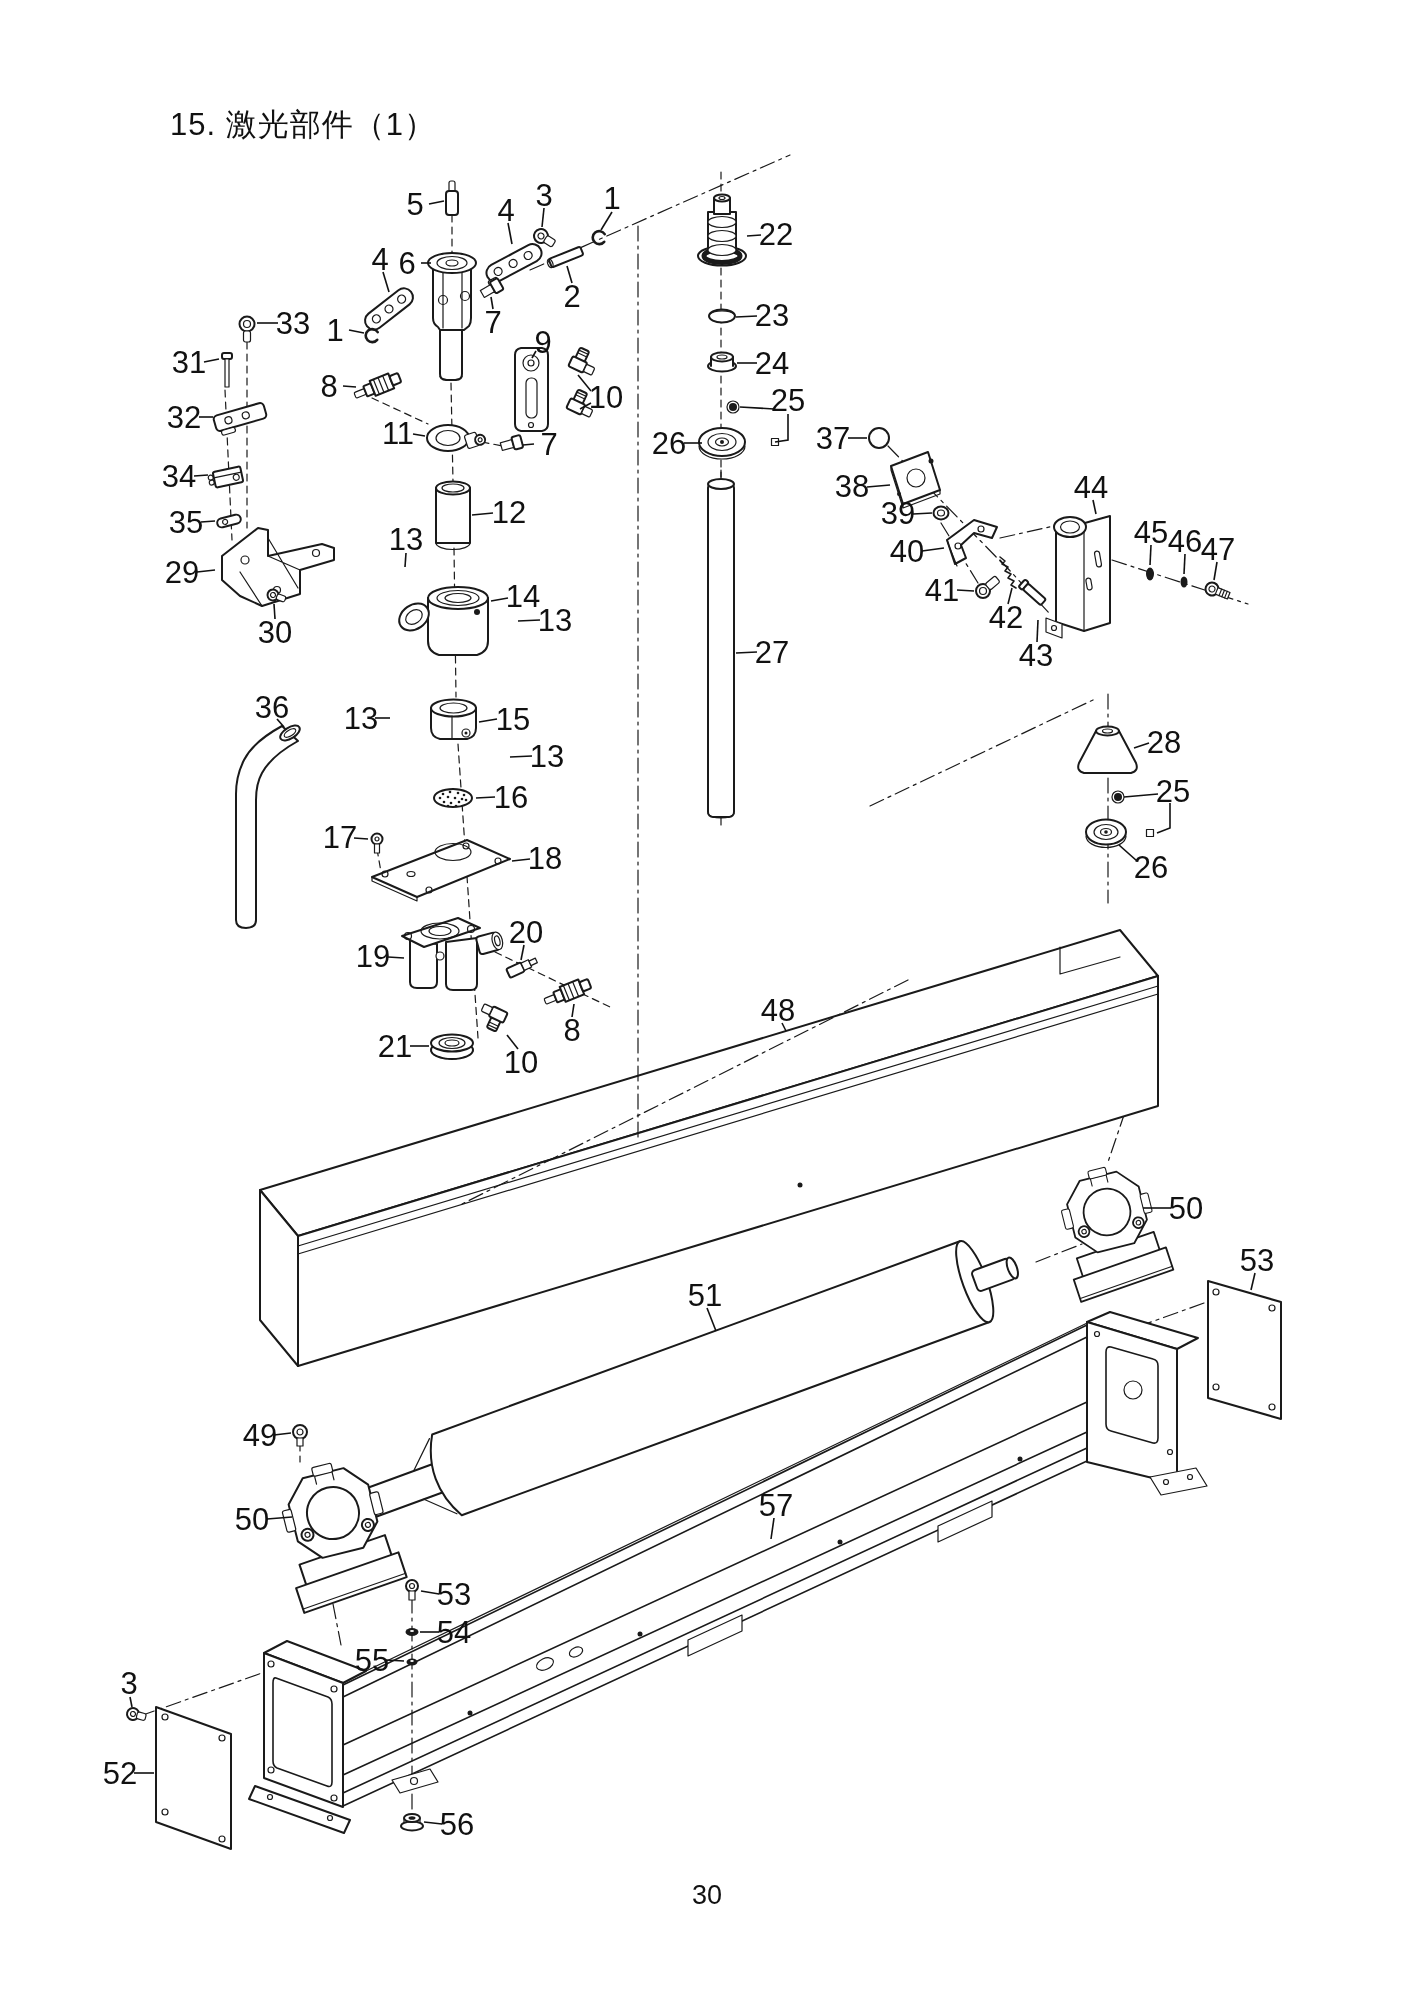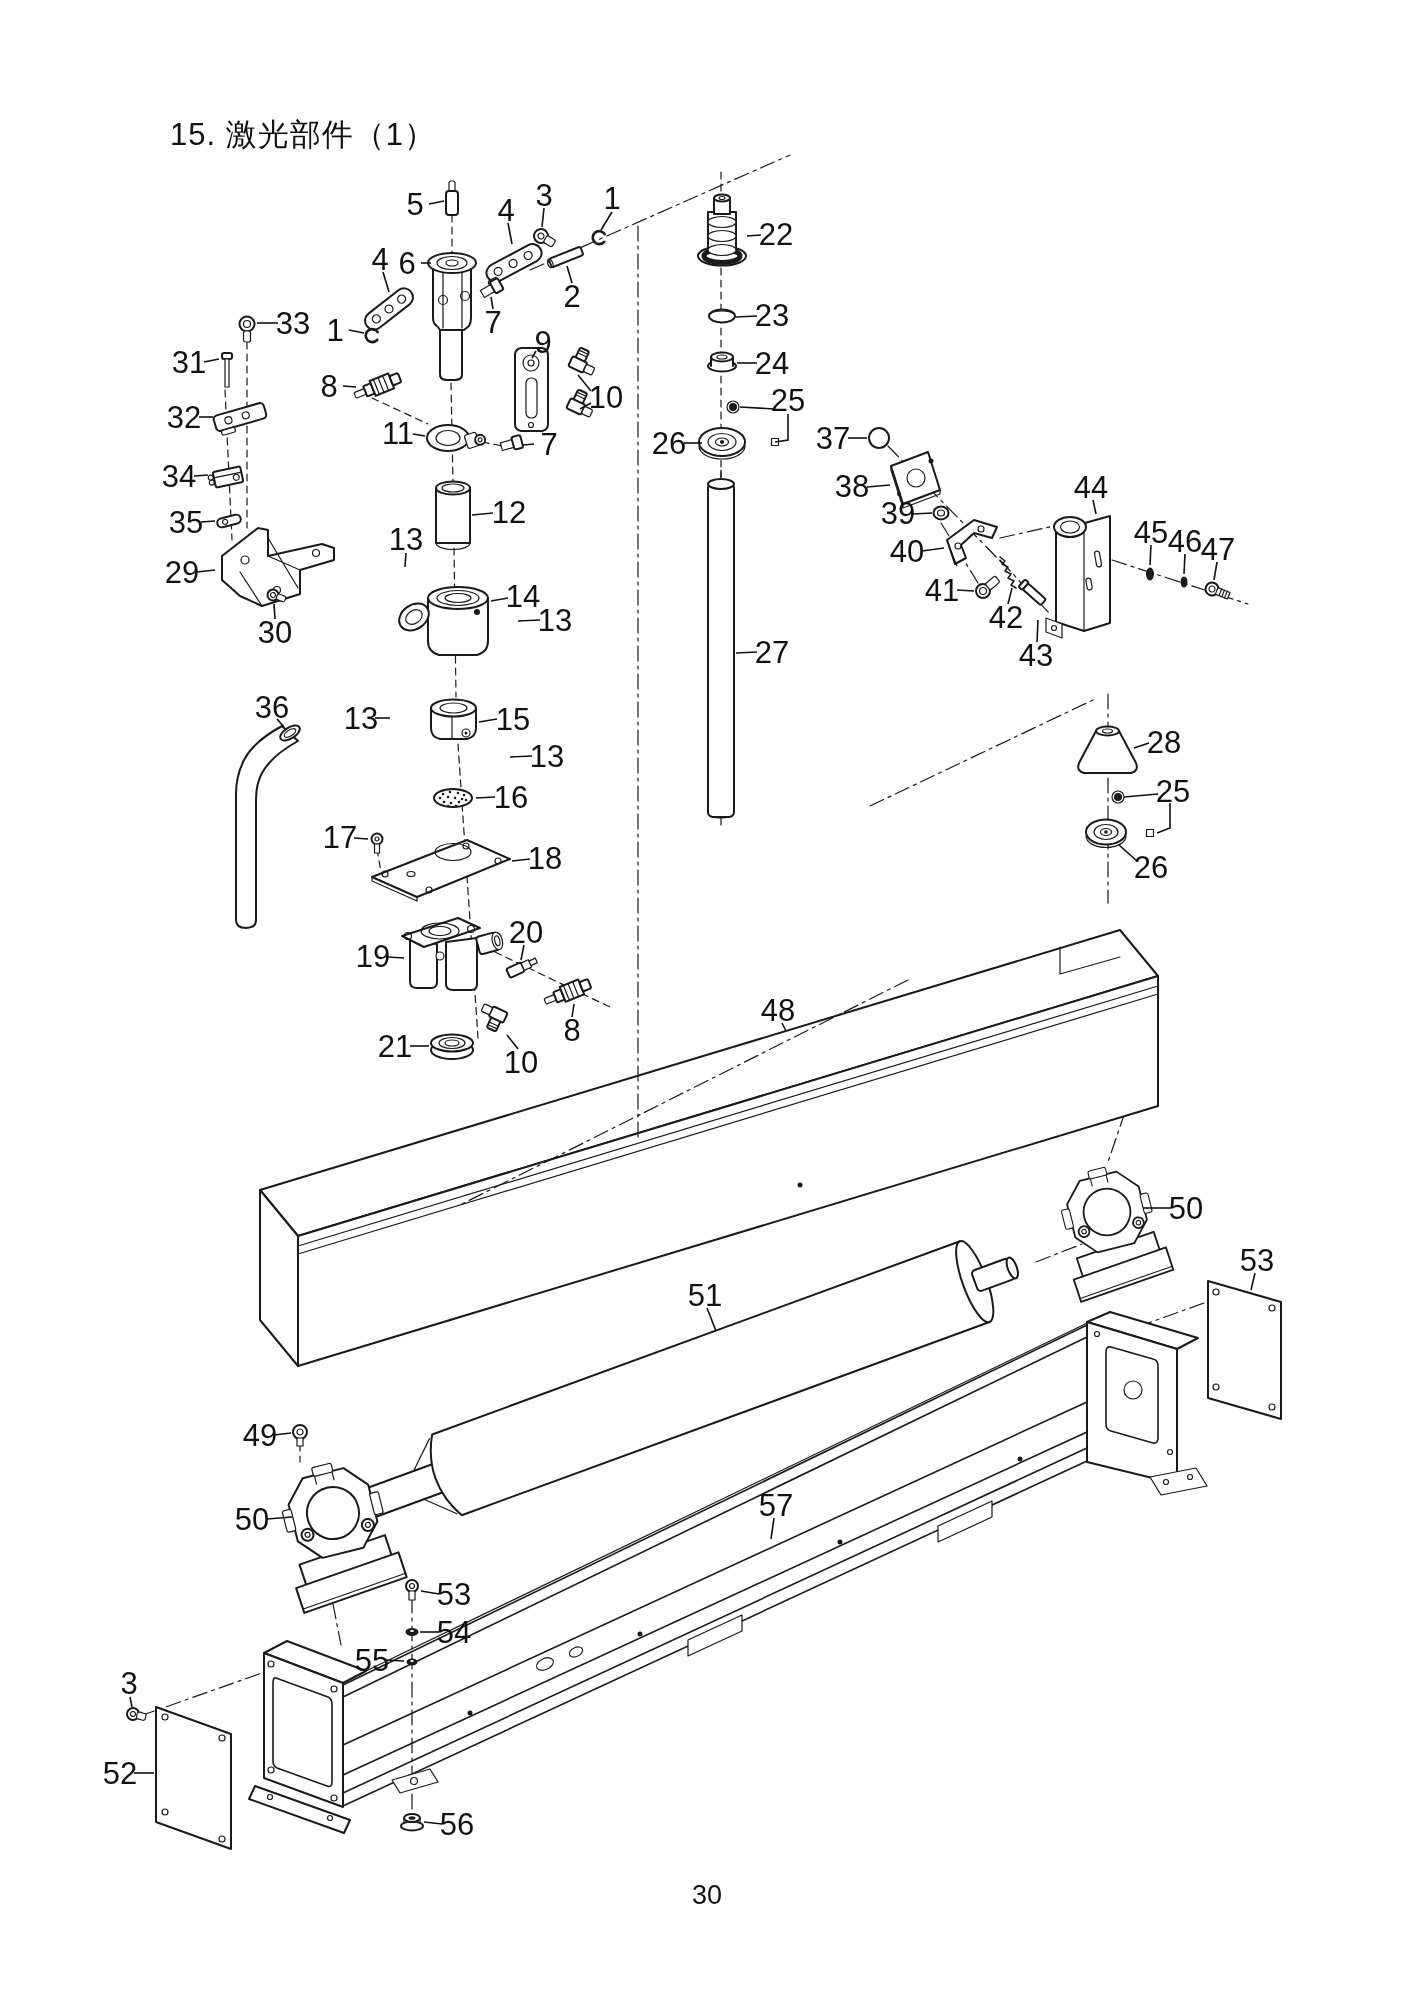--- a/index.html
+++ b/index.html
@@ -1,17 +1,17 @@
 <!DOCTYPE html>
 <html><head>
 <meta charset="utf-8">
 <style>
   html,body{margin:0;padding:0;background:#fff;}
   body{width:1414px;height:2000px;position:relative;font-family:"Liberation Sans",sans-serif;color:#111;overflow:hidden;}
-  .title{position:absolute;left:170px;top:114px;font-size:31px;letter-spacing:1px;white-space:nowrap;}
+  .title{position:absolute;left:170px;top:104px;font-size:31px;letter-spacing:1px;white-space:nowrap;}
   .pageno{position:absolute;left:0;top:1880px;width:1414px;text-align:center;font-size:27px;}
   svg.scene{position:absolute;left:0;top:0;}
   #art{stroke:#1a1a1a;fill:none;stroke-width:2;stroke-linejoin:round;stroke-linecap:round;}
   .fillw{fill:#fff;}
   .thin{stroke-width:1.2;}
   .med{stroke-width:1.6;}
   .dark{fill:#1a1a1a;stroke:none;}
   .dash{stroke-dasharray:7 5;stroke-width:1.2;}
   .dashdot{stroke-dasharray:15 5 3 5;stroke-width:1.2;}
   .leader{fill:none;stroke:#111;stroke-width:1.6;}

